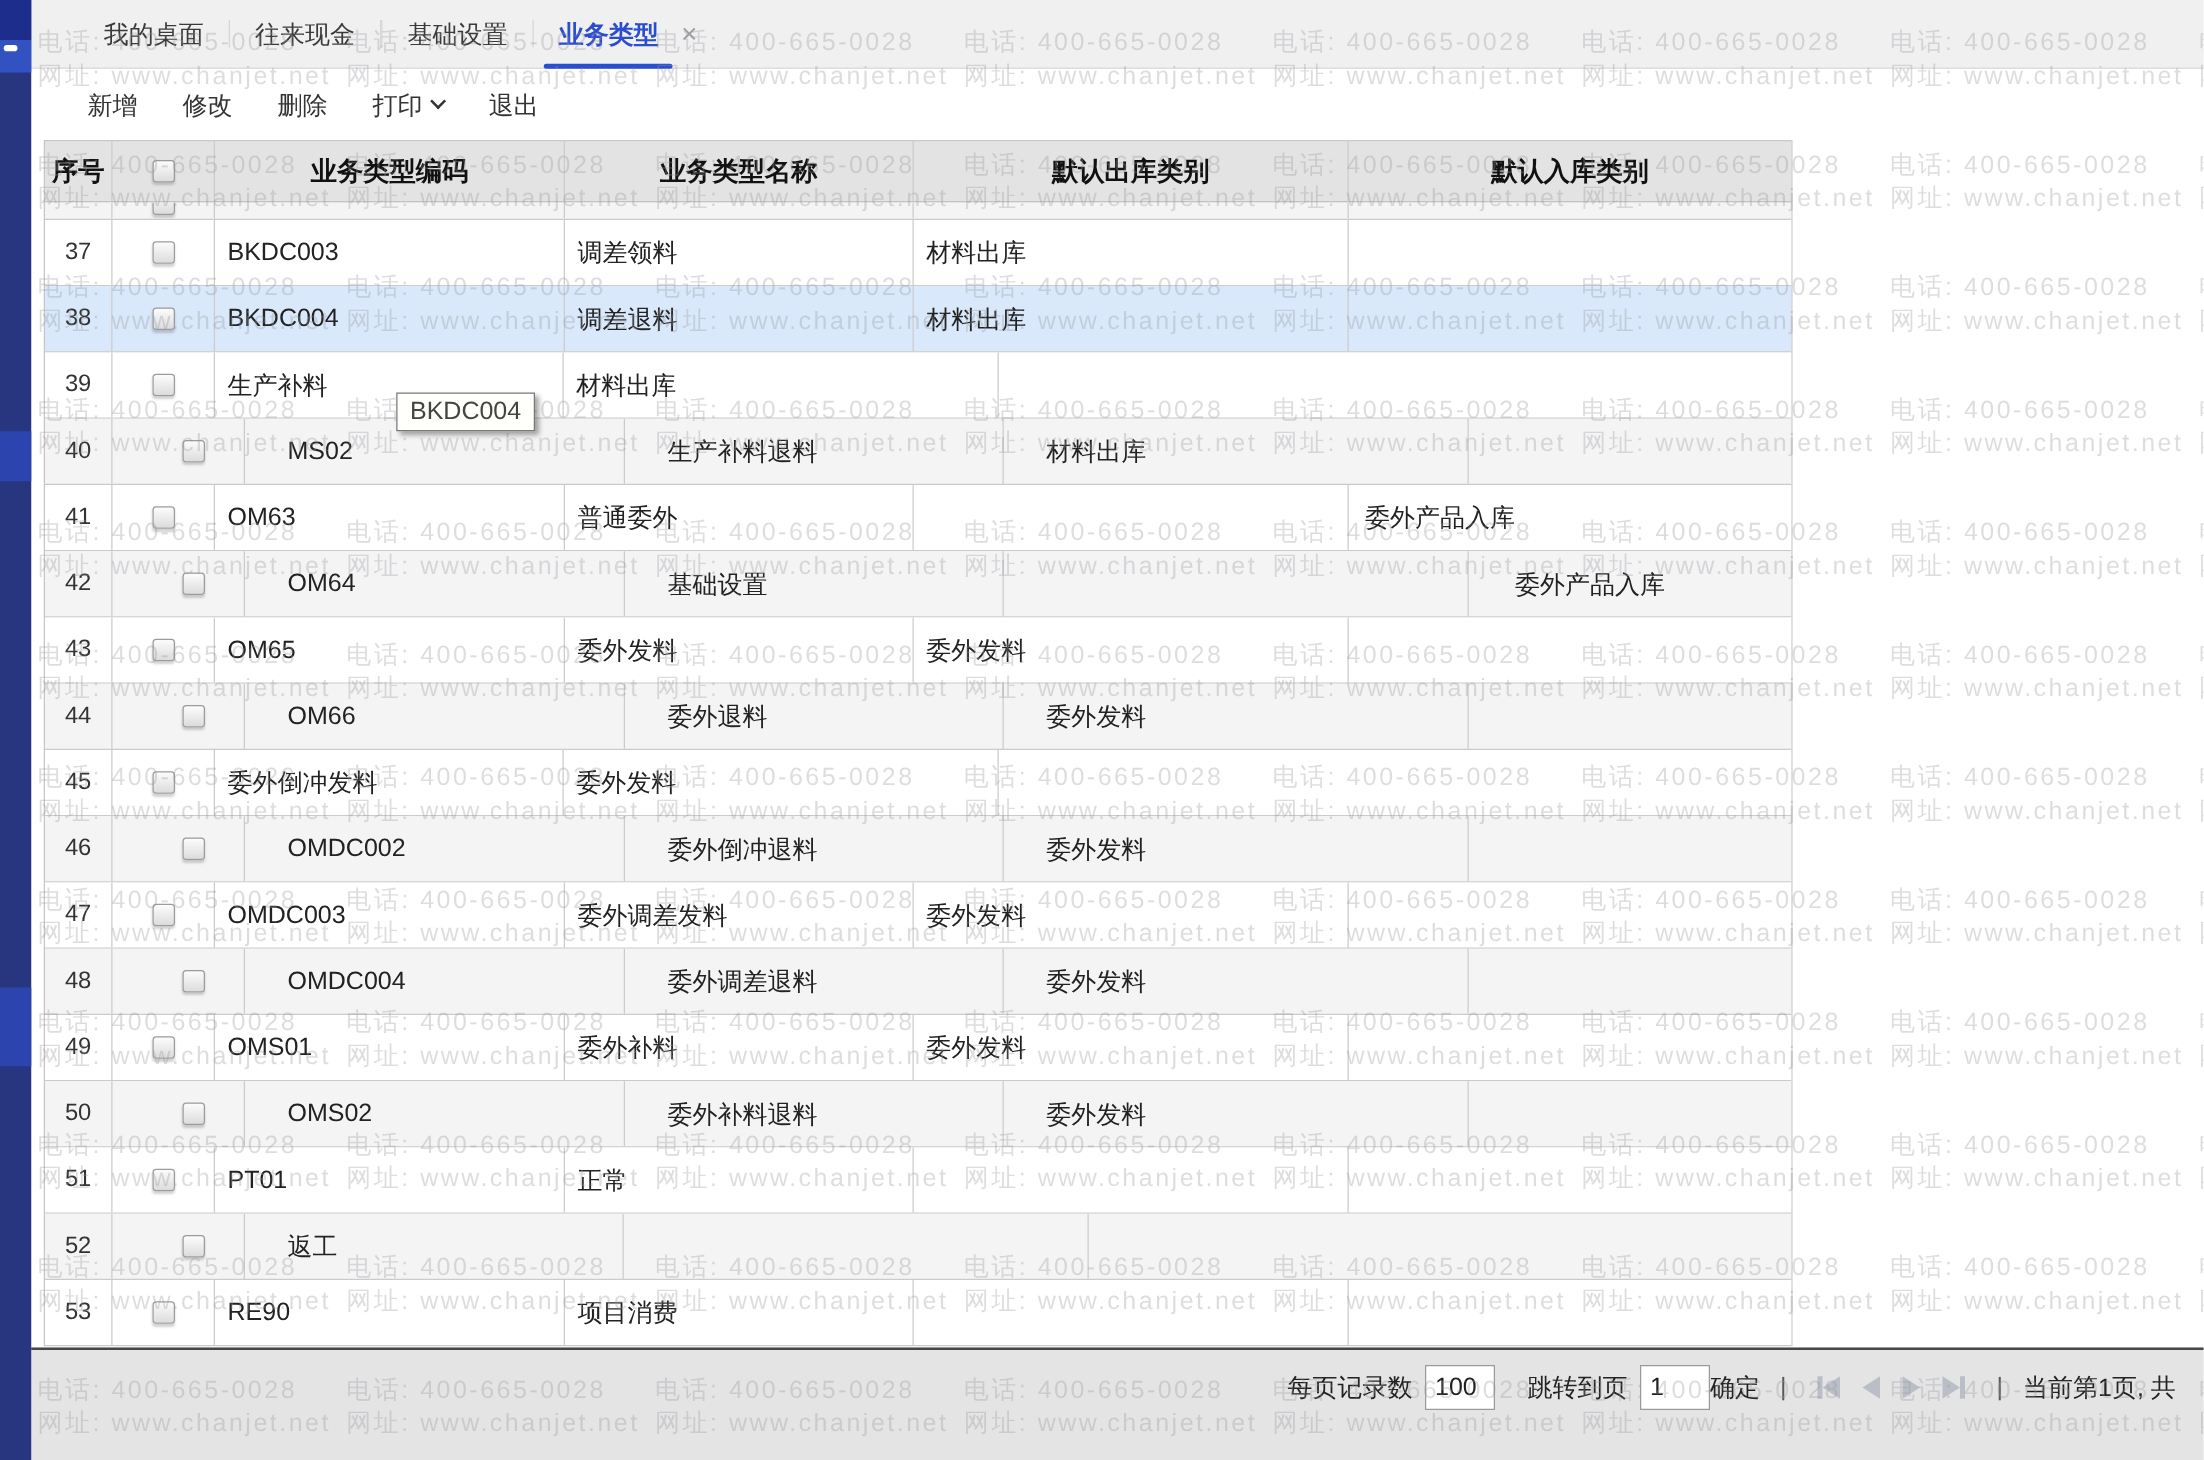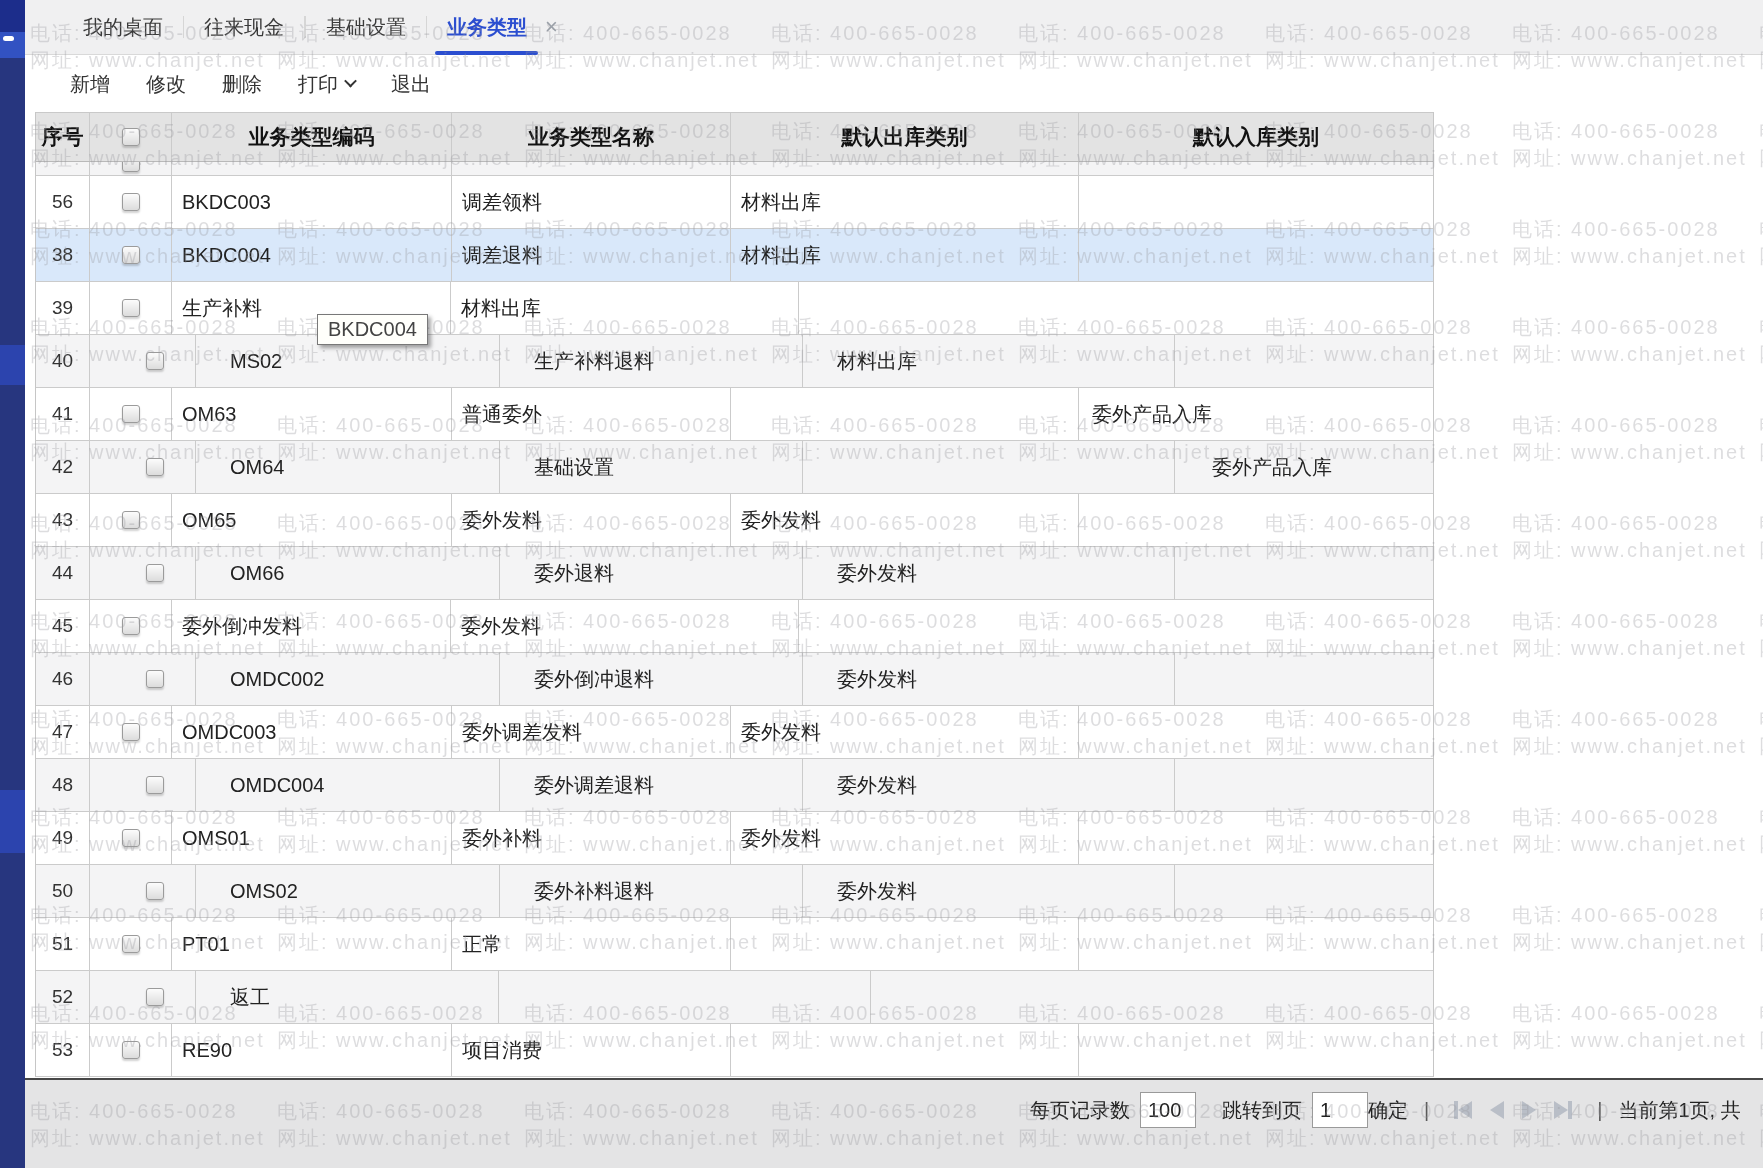--- a/index.html
+++ b/index.html
@@ -184,21 +184,21 @@
         <span class="clip-text">倒冲退料</span>
       </div>
     <div class="cell c-out">
         <span class="clip-text">材料出库</span>
       </div>
     <div class="cell c-in"></div>
   </div>
 
   <div id="rows-container">
       <div class="drow">
-        <div class="cell c-seq">56</div>
+        <div class="cell c-seq">37</div>
         <div class="cell c-chk">
           <span class="checkbox"></span>
         </div>
         <div class="cell c-code">BKDC003</div>
         <div class="cell c-name">调差领料</div>
         <div class="cell c-out">材料出库</div>
         <div class="cell c-in"></div>
       </div>
       <div class="drow selected">
         <div class="cell c-seq">38</div>

